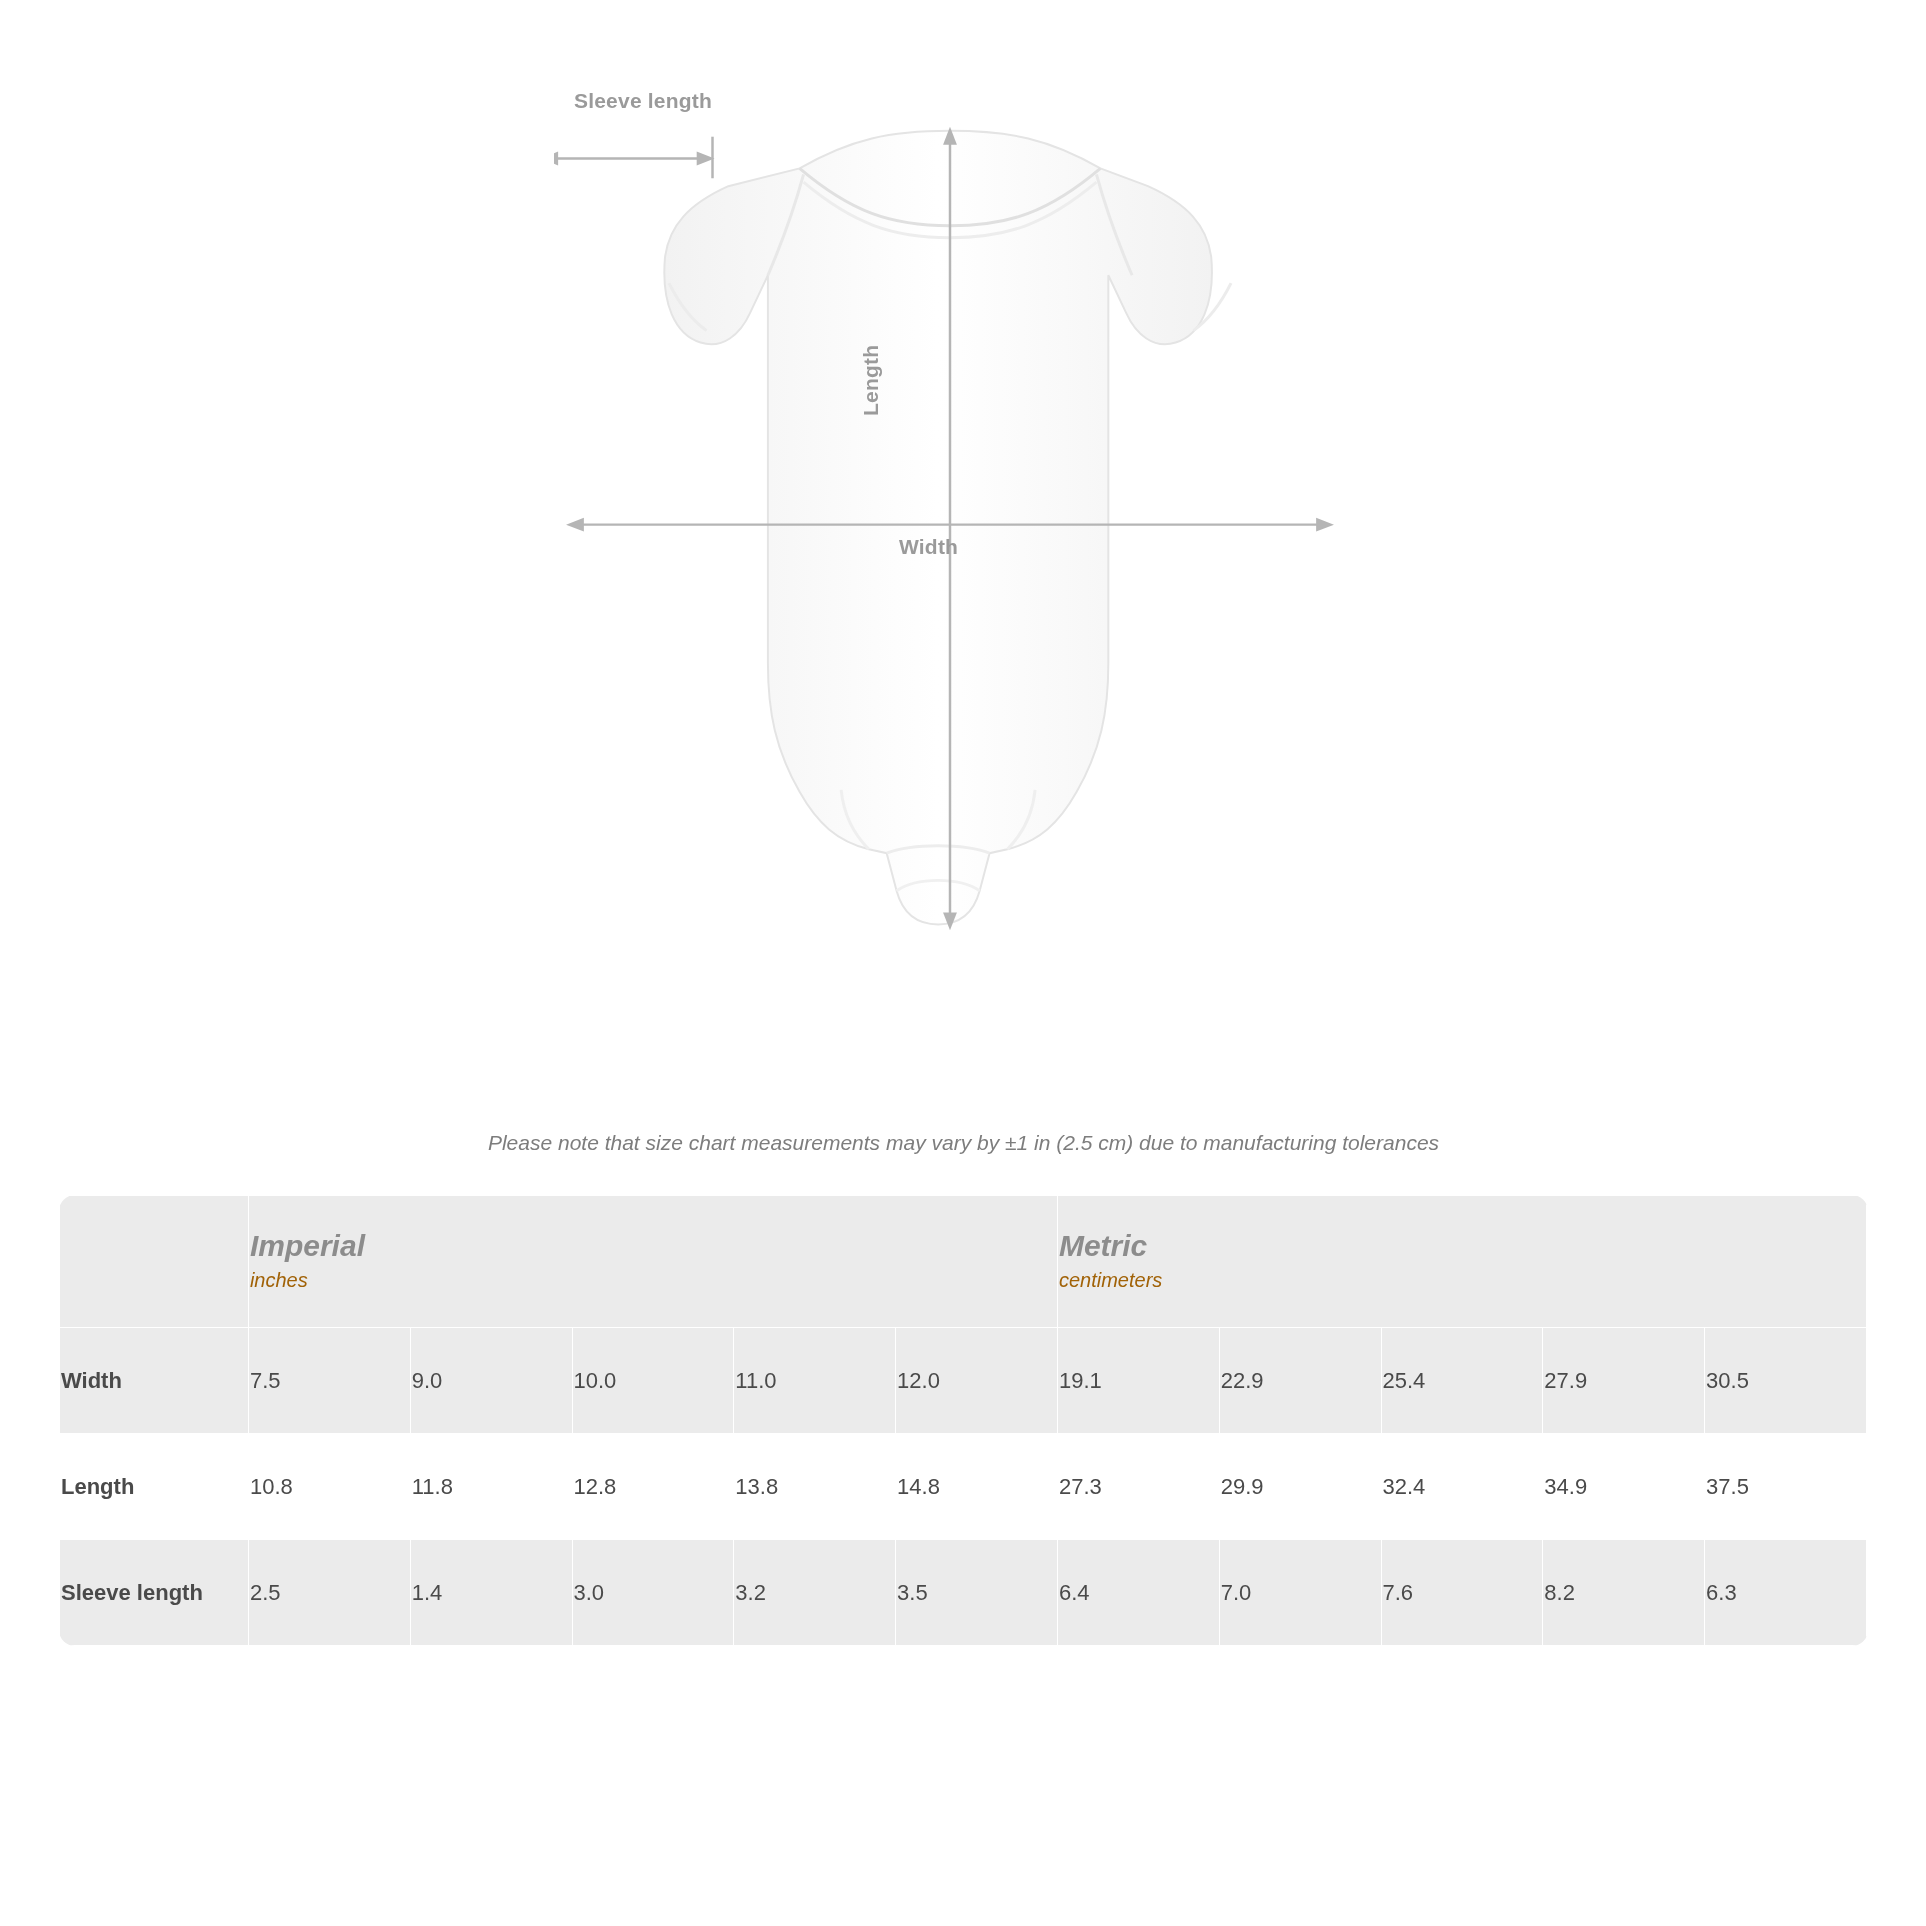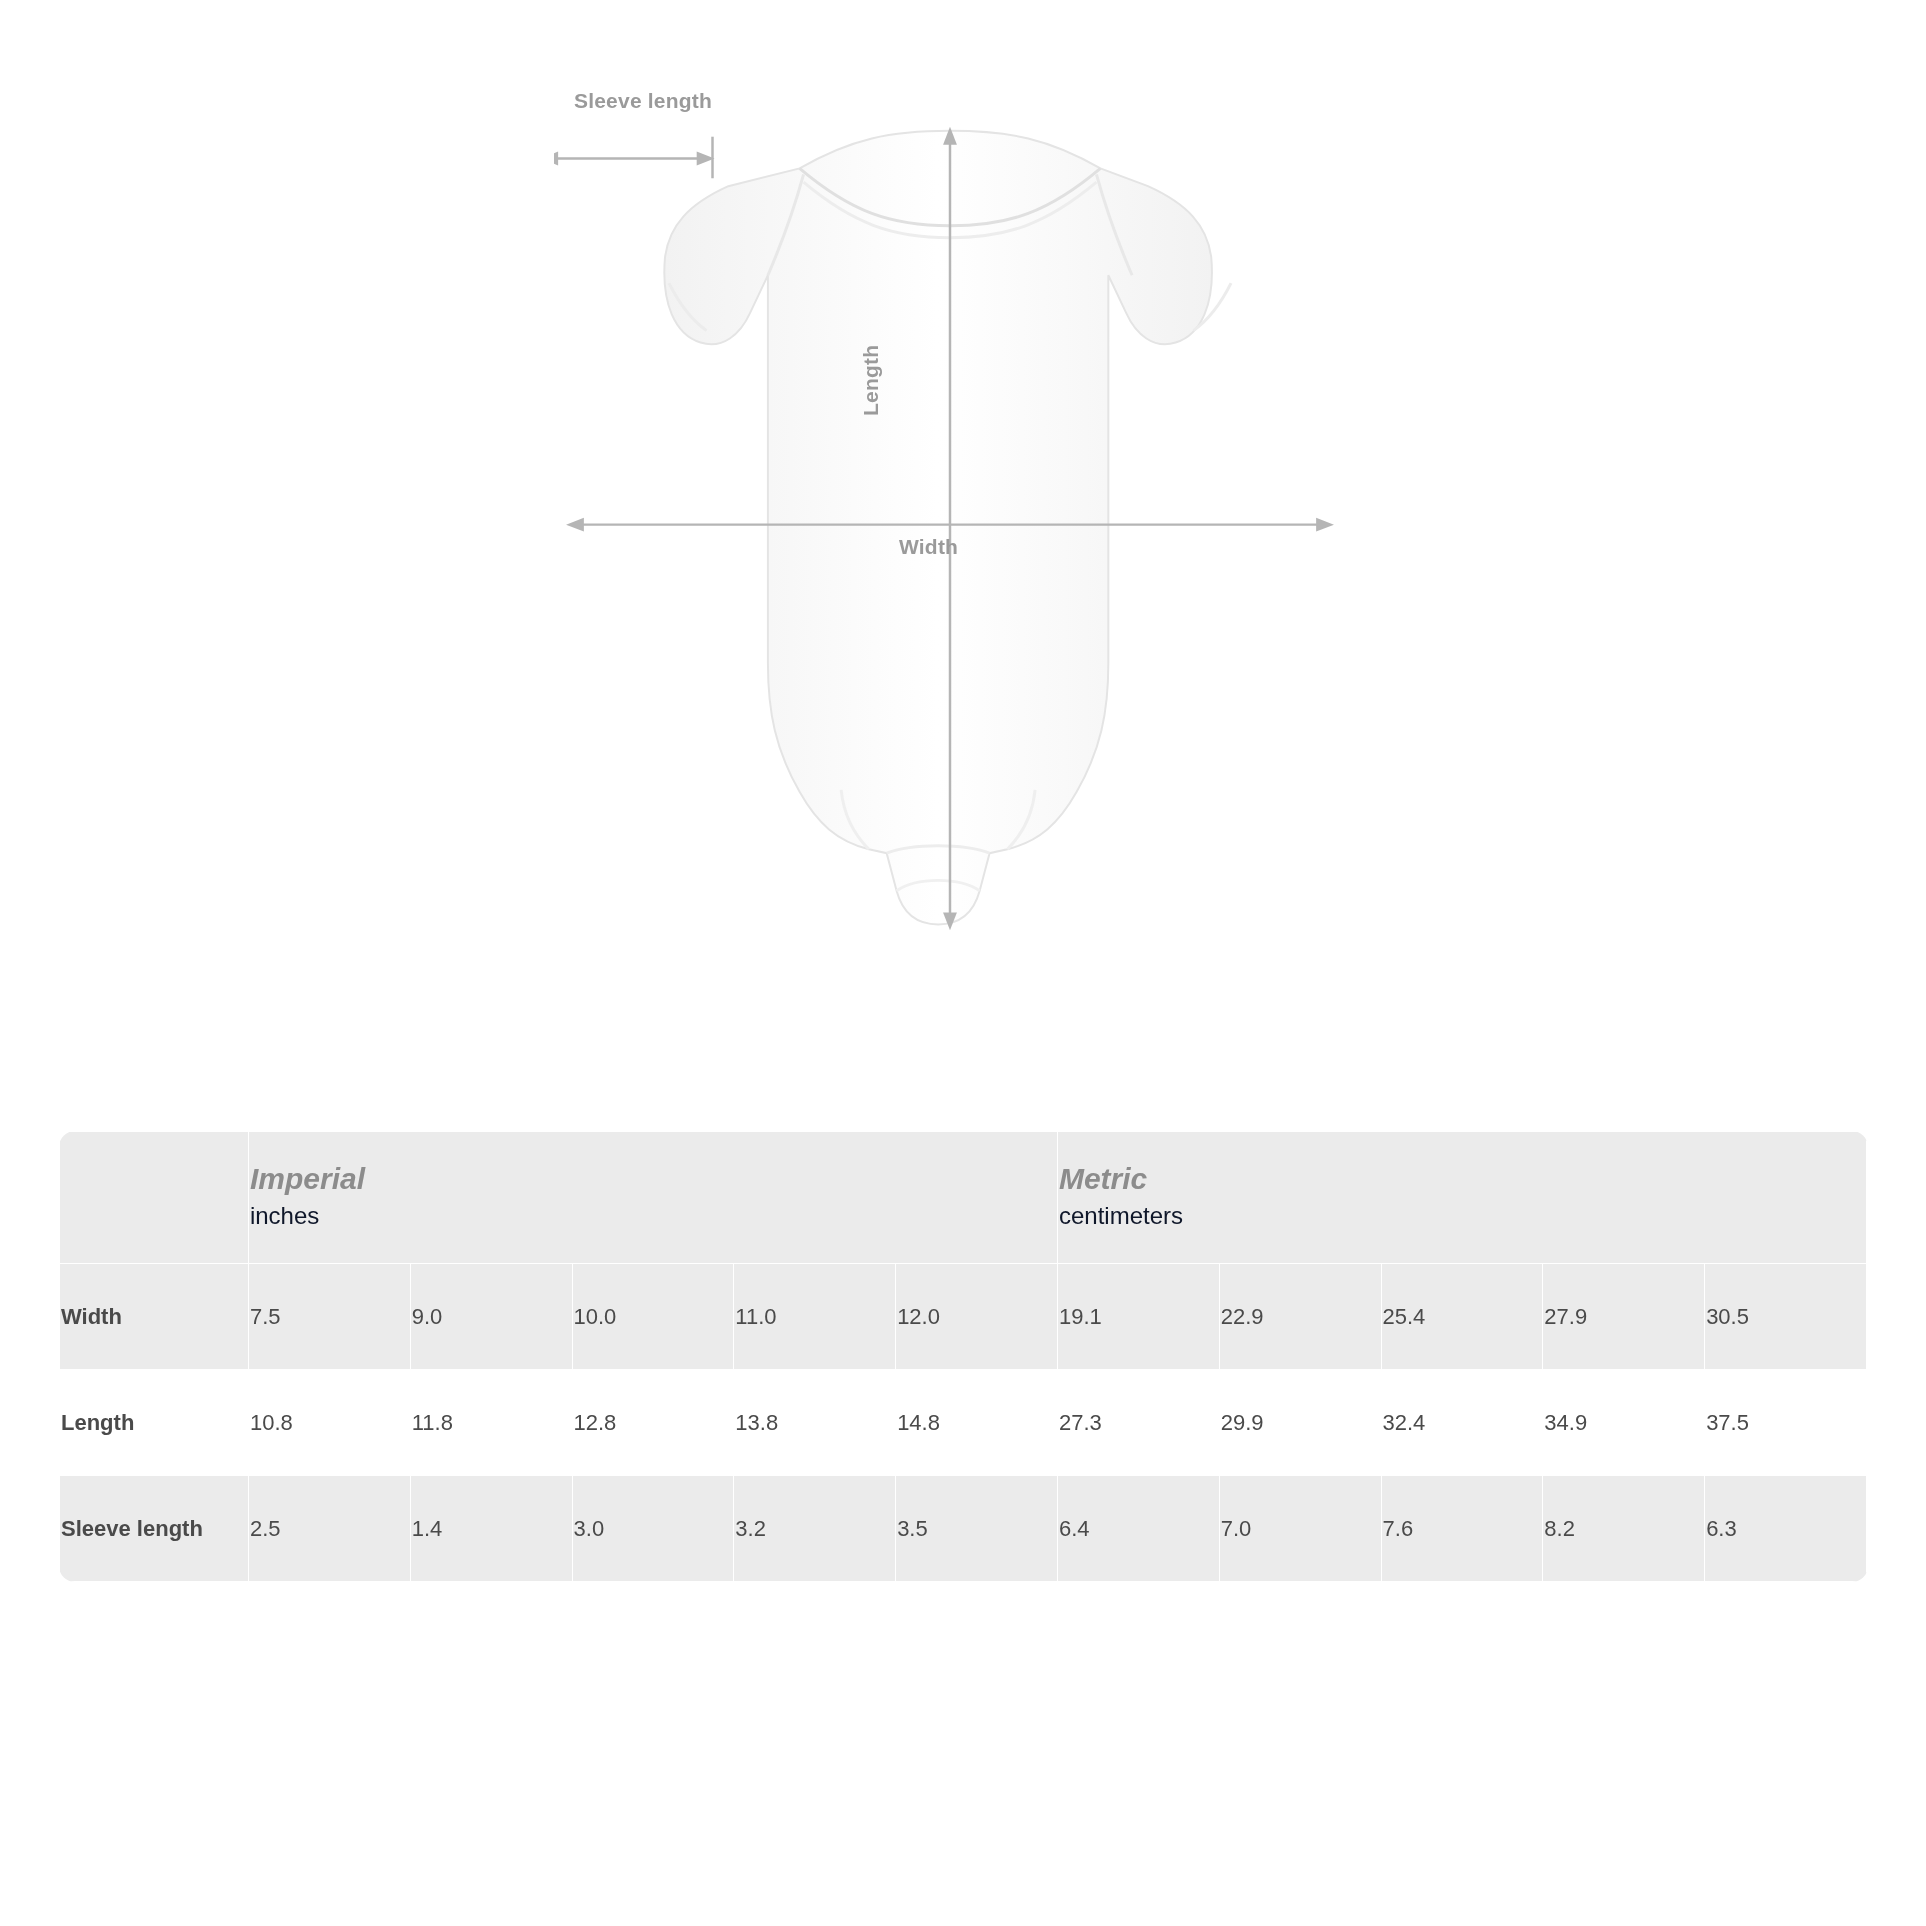--- a/index.html
+++ b/index.html
@@ -106,22 +106,23 @@
     border: none;
   }
   .unit-title {
     font-size: 30px;
     font-style: italic;
     font-weight: bold;
     color: #8c8c8c;
     line-height: 1.25;
   }
   .unit-sub {
-    font-size: 24px;
-    color: #0f172a;
+    font-size: 20px;
+    font-style: italic;
+    color: #a16207;
     line-height: 1.6;
   }
   .head-row td {
     background: #ffffff;
     height: 109px;
     font-weight: bold;
     color: #5a5a5a;
     font-size: 22px;
     line-height: 1.35;
   }
@@ -226,20 +227,21 @@
         <polygon points="162,50 144,43 144,57" fill="#b5b5b5"></polygon>
       </svg>
 
       <div class="dim-label label-sleeve">Sleeve length</div>
       <div class="dim-label label-width">Width</div>
       <div class="dim-label label-length">Length</div>
     </div>
   </div>
 
   <div class="title-block">
+    <p class="chart-note">Please note that size chart measurements may vary by ±1 in (2.5 cm) due to manufacturing tolerances</p>
   </div>
 
   <div class="table-wrap">
     <table class="size-table">
       <colgroup>
         <col class="col-first">
         <col class="col-data">
           <col class="col-data">
           <col class="col-data">
           <col class="col-data">

